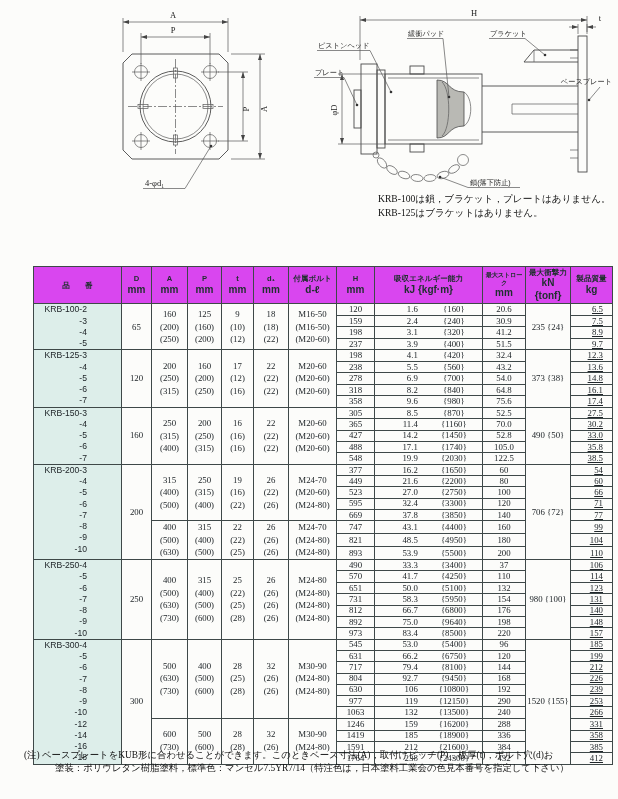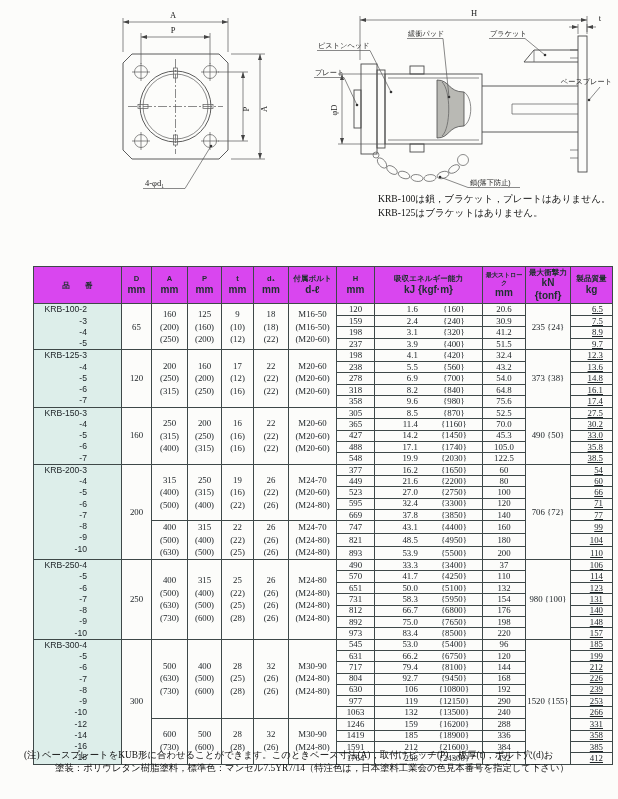--- a/index.html
+++ b/index.html
@@ -543,21 +543,21 @@
             <td class="ms">30.2</td>
           </tr>
           <tr>
             <td>427</td>
             <td class="en">
               <div class="enw">
                 <span class="kj">14.2</span>
                 <span class="kg">{1450}</span>
               </div>
             </td>
-            <td>45.3</td>
+            <td>52.8</td>
             <td class="ms">33.0</td>
           </tr>
           <tr>
             <td>488</td>
             <td class="en">
               <div class="enw">
                 <span class="kj">17.1</span>
                 <span class="kg">{1740}</span>
               </div>
             </td>
@@ -819,21 +819,21 @@
               </div>
             </td>
             <td>176</td>
             <td class="ms">140</td>
           </tr>
           <tr>
             <td>892</td>
             <td class="en">
               <div class="enw">
                 <span class="kj">75.0</span>
-                <span class="kg">{7650}</span>
+                <span class="kg">{9640}</span>
               </div>
             </td>
             <td>198</td>
             <td class="ms">148</td>
           </tr>
           <tr>
             <td>973</td>
             <td class="en">
               <div class="enw">
                 <span class="kj">83.4</span>

